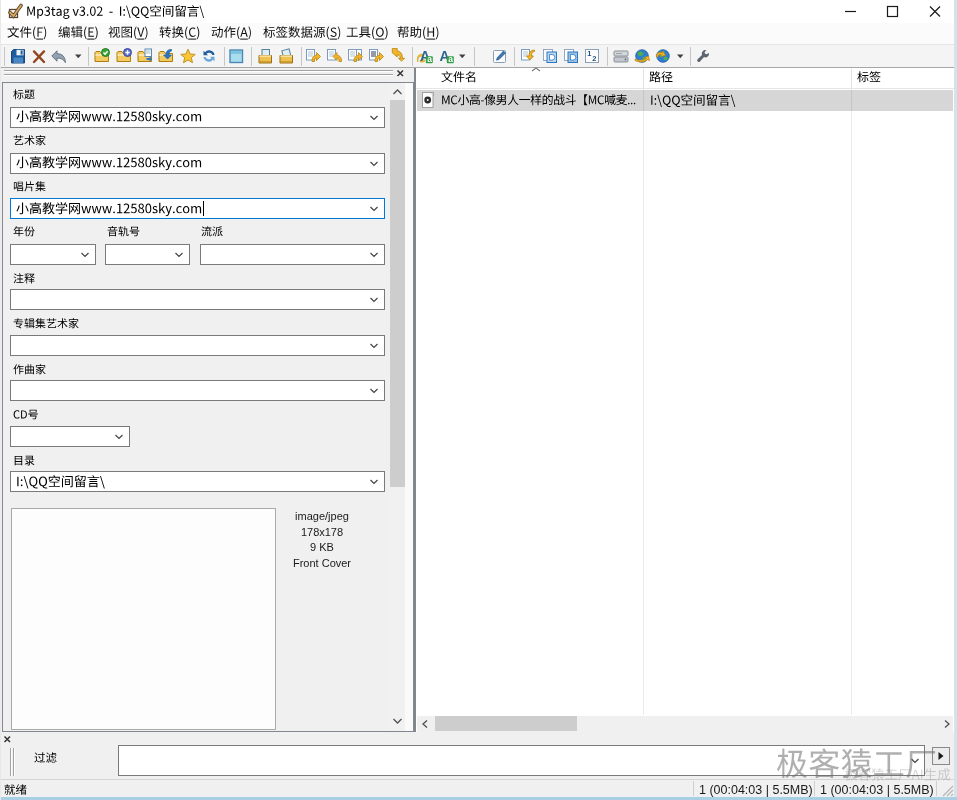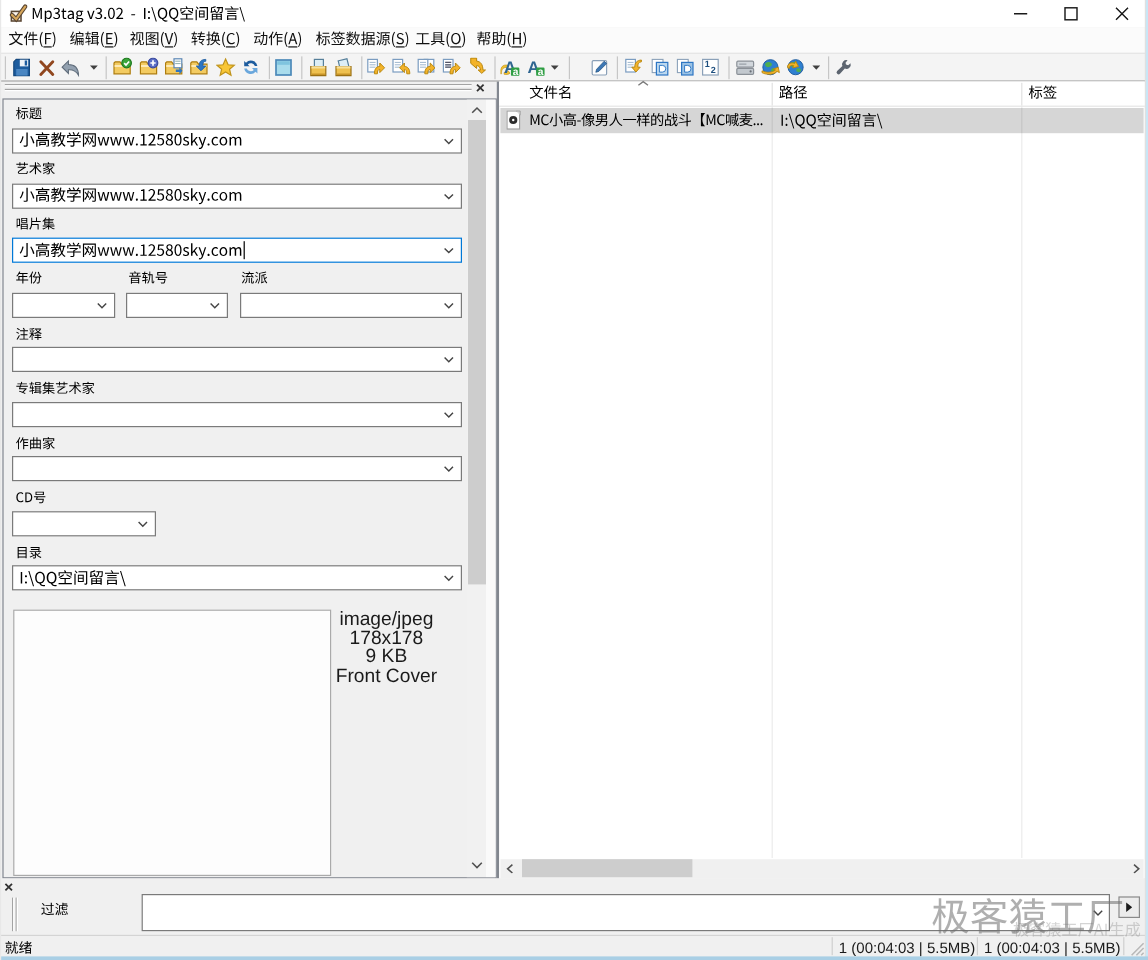--- a/index.html
+++ b/index.html
@@ -362,21 +362,21 @@
       <path d="M1.5 1 L5 4.5 L8.5 1" fill="none" stroke="#444" stroke-width="1.2"></path>
     </svg>
 <div style="position:absolute;left:10px;top:471px;width:375px;height:21px;background:#fff;border:1px solid #7a7a7a;box-sizing:border-box"></div>
 <svg style="position:absolute;left:369px;top:479.0px;" width="10" height="6" viewBox="0 0 10 6">
       <path d="M1.5 1 L5 4.5 L8.5 1" fill="none" stroke="#444" stroke-width="1.2"></path>
     </svg>
 <svg style="position:absolute;left:16px;top:474.5px;overflow:visible" width="89" height="16">
       <path d="M1.3 11.2L2.5 11.2L2.5 1.7L1.3 1.7ZM5.6 6.1C6.1 6.1 6.5 5.7 6.5 5.2C6.5 4.7 6.1 4.3 5.6 4.3C5.1 4.3 4.8 4.7 4.8 5.2C4.8 5.7 5.1 6.1 5.6 6.1ZM5.6 11.3C6.1 11.3 6.5 11.0 6.5 10.5C6.5 9.9 6.1 9.5 5.6 9.5C5.1 9.5 4.8 9.9 4.8 10.5C4.8 11.0 5.1 11.3 5.6 11.3ZM11.5 13.5L12.4 13.5L8.5 0.9L7.6 0.9ZM17.3 10.3C15.6 10.3 14.5 8.8 14.5 6.4C14.5 4.0 15.6 2.5 17.3 2.5C19.1 2.5 20.2 4.0 20.2 6.4C20.2 8.8 19.1 10.3 17.3 10.3ZM20.3 13.6C20.8 13.6 21.3 13.5 21.6 13.4L21.4 12.4C21.1 12.5 20.8 12.6 20.4 12.6C19.4 12.6 18.5 12.1 18.0 11.3C20.1 10.9 21.4 9.1 21.4 6.4C21.4 3.3 19.7 1.5 17.3 1.5C14.9 1.5 13.3 3.3 13.3 6.4C13.3 9.2 14.7 11.0 16.8 11.3C17.3 12.6 18.5 13.6 20.3 13.6ZM27.0 10.3C25.3 10.3 24.2 8.8 24.2 6.4C24.2 4.0 25.3 2.5 27.0 2.5C28.7 2.5 29.8 4.0 29.8 6.4C29.8 8.8 28.7 10.3 27.0 10.3ZM29.9 13.6C30.5 13.6 31.0 13.5 31.3 13.4L31.0 12.4C30.8 12.5 30.5 12.6 30.0 12.6C29.0 12.6 28.1 12.1 27.7 11.3C29.7 10.9 31.1 9.1 31.1 6.4C31.1 3.3 29.4 1.5 27.0 1.5C24.6 1.5 22.9 3.3 22.9 6.4C22.9 9.2 24.3 11.0 26.4 11.3C26.9 12.6 28.1 13.6 29.9 13.6ZM39.1 4.2C40.5 4.9 42.2 5.9 43.1 6.5L43.8 5.8C42.8 5.2 41.0 4.2 39.8 3.5ZM36.8 3.5C35.8 4.4 34.5 5.3 32.9 5.8L33.5 6.7C35.0 6.0 36.4 5.0 37.5 4.1ZM32.8 10.9L32.8 11.8L43.9 11.8L43.9 10.9L38.8 10.9L38.8 7.6L42.5 7.6L42.5 6.7L34.2 6.7L34.2 7.6L37.8 7.6L37.8 10.9ZM37.3 0.5C37.5 0.9 37.8 1.4 38.0 1.8L32.8 1.8L32.8 4.8L33.8 4.8L33.8 2.7L42.8 2.7L42.8 4.5L43.8 4.5L43.8 1.8L39.2 1.8C39.0 1.4 38.6 0.7 38.3 0.2ZM46.0 3.2L46.0 12.2L47.0 12.2L47.0 3.2ZM46.2 0.9C46.8 1.5 47.5 2.3 47.8 2.8L48.6 2.3C48.3 1.7 47.6 1.0 46.9 0.4ZM49.7 7.3L52.9 7.3L52.9 9.1L49.7 9.1ZM49.7 4.8L52.9 4.8L52.9 6.5L49.7 6.5ZM48.9 4.0L48.9 9.9L53.8 9.9L53.8 4.0ZM49.4 1.0L49.4 1.9L55.7 1.9L55.7 11.0C55.7 11.2 55.6 11.3 55.5 11.3C55.3 11.3 54.8 11.3 54.2 11.3C54.3 11.5 54.5 11.9 54.5 12.2C55.3 12.2 55.9 12.2 56.2 12.0C56.6 11.8 56.7 11.6 56.7 11.0L56.7 1.0ZM61.0 9.6L63.9 9.6L63.9 10.9L61.0 10.9ZM61.0 8.8L61.0 7.6L63.9 7.6L63.9 8.8ZM67.7 9.6L67.7 10.9L64.8 10.9L64.8 9.6ZM67.7 8.8L64.8 8.8L64.8 7.6L67.7 7.6ZM60.0 6.8L60.0 12.2L61.0 12.2L61.0 11.7L67.7 11.7L67.7 12.2L68.8 12.2L68.8 6.8ZM64.3 1.0L64.3 1.8L65.8 1.8C65.7 3.6 65.2 4.9 63.5 5.7C63.7 5.8 63.9 6.2 64.0 6.4C66.0 5.5 66.5 3.9 66.8 1.8L68.8 1.8C68.7 4.0 68.5 4.9 68.4 5.1C68.3 5.2 68.1 5.2 68.0 5.2C67.8 5.2 67.2 5.2 66.7 5.2C66.8 5.4 66.9 5.8 66.9 6.0C67.5 6.1 68.1 6.1 68.4 6.0C68.7 6.0 69.0 5.9 69.2 5.7C69.5 5.3 69.6 4.3 69.7 1.4C69.7 1.3 69.7 1.0 69.7 1.0ZM59.3 6.1C59.6 5.9 60.0 5.8 62.9 5.0C63.0 5.2 63.2 5.5 63.2 5.7L64.1 5.4C63.8 4.6 63.2 3.4 62.6 2.5L61.8 2.9C62.0 3.3 62.3 3.7 62.6 4.2L60.3 4.8L60.3 2.0C61.5 1.7 62.7 1.4 63.7 1.0L63.0 0.3C62.1 0.7 60.6 1.1 59.3 1.4L59.3 4.2C59.3 4.8 59.0 5.2 58.8 5.3C59.0 5.5 59.2 5.9 59.3 6.1ZM73.4 6.1L73.4 6.9L81.2 6.9L81.2 6.1ZM73.4 4.1L73.4 4.9L81.2 4.9L81.2 4.1ZM73.3 8.1L73.3 12.2L74.2 12.2L74.2 11.7L80.4 11.7L80.4 12.2L81.4 12.2L81.4 8.1ZM74.2 10.8L74.2 9.0L80.4 9.0L80.4 10.8ZM76.2 0.5C76.6 1.0 77.1 1.7 77.4 2.2L71.5 2.2L71.5 3.1L83.2 3.1L83.2 2.2L77.9 2.2L78.4 2.1C78.2 1.5 77.6 0.8 77.1 0.2ZM87.9 13.5L88.8 13.5L84.9 0.9L84.0 0.9Z" fill="#000"></path>
     </svg>
 <div style="position:absolute;left:11px;top:508px;width:265px;height:222px;background:#fdfdfd;border:1px solid #aaa;box-sizing:border-box"></div>
-<div style="position:absolute;left:272px;top:509px;font-size:16px;color:#1a1a1a;white-space:pre;width:100px;text-align:center;line-height:15.5px;font-family:'Liberation Sans',sans-serif">image/jpeg<br>178x178<br>9 KB<br>Front Cover</div>
+<div style="position:absolute;left:272px;top:509px;font-size:11px;color:#1a1a1a;white-space:pre;width:100px;text-align:center;line-height:15.5px;font-family:'Liberation Sans',sans-serif">image/jpeg<br>178x178<br>9 KB<br>Front Cover</div>
 <div style="position:absolute;left:389px;top:83px;width:16px;height:648px;background:#f1f1f1"></div>
 <div style="position:absolute;left:405px;top:83px;width:8px;height:648px;background:#fafafa"></div>
 <svg style="position:absolute;left:392px;top:88px;" width="11" height="8" viewBox="0 0 11 8">
       <path d="M1.5 6 L5.5 2 L9.5 6" fill="none" stroke="#505050" stroke-width="1.3"></path>
     </svg>
 <div style="position:absolute;left:390px;top:100px;width:15px;height:387px;background:#cdcdcd"></div>
 <svg style="position:absolute;left:392px;top:717px;" width="11" height="8" viewBox="0 0 11 8">
       <path d="M1.5 2 L5.5 6 L9.5 2" fill="none" stroke="#505050" stroke-width="1.3"></path>
     </svg>
 <div style="position:absolute;left:414px;top:68px;width:2px;height:664px;background:#82878f"></div>

